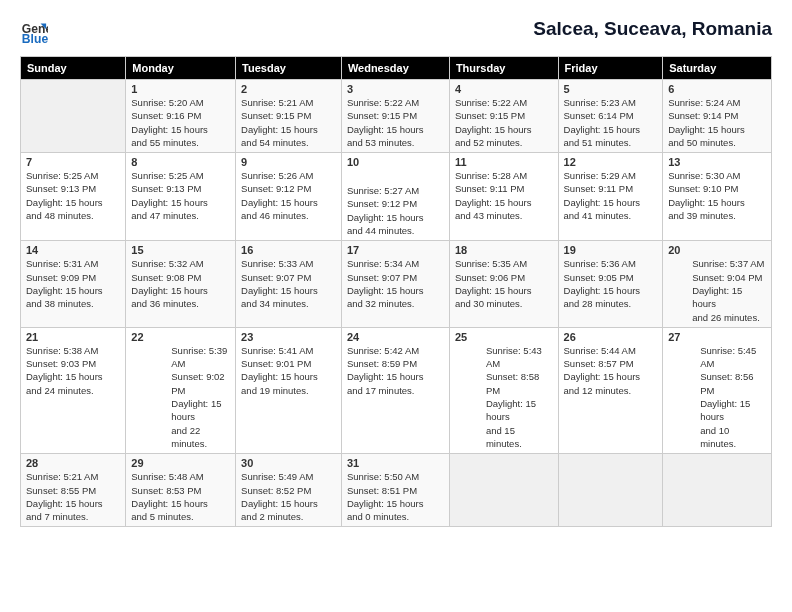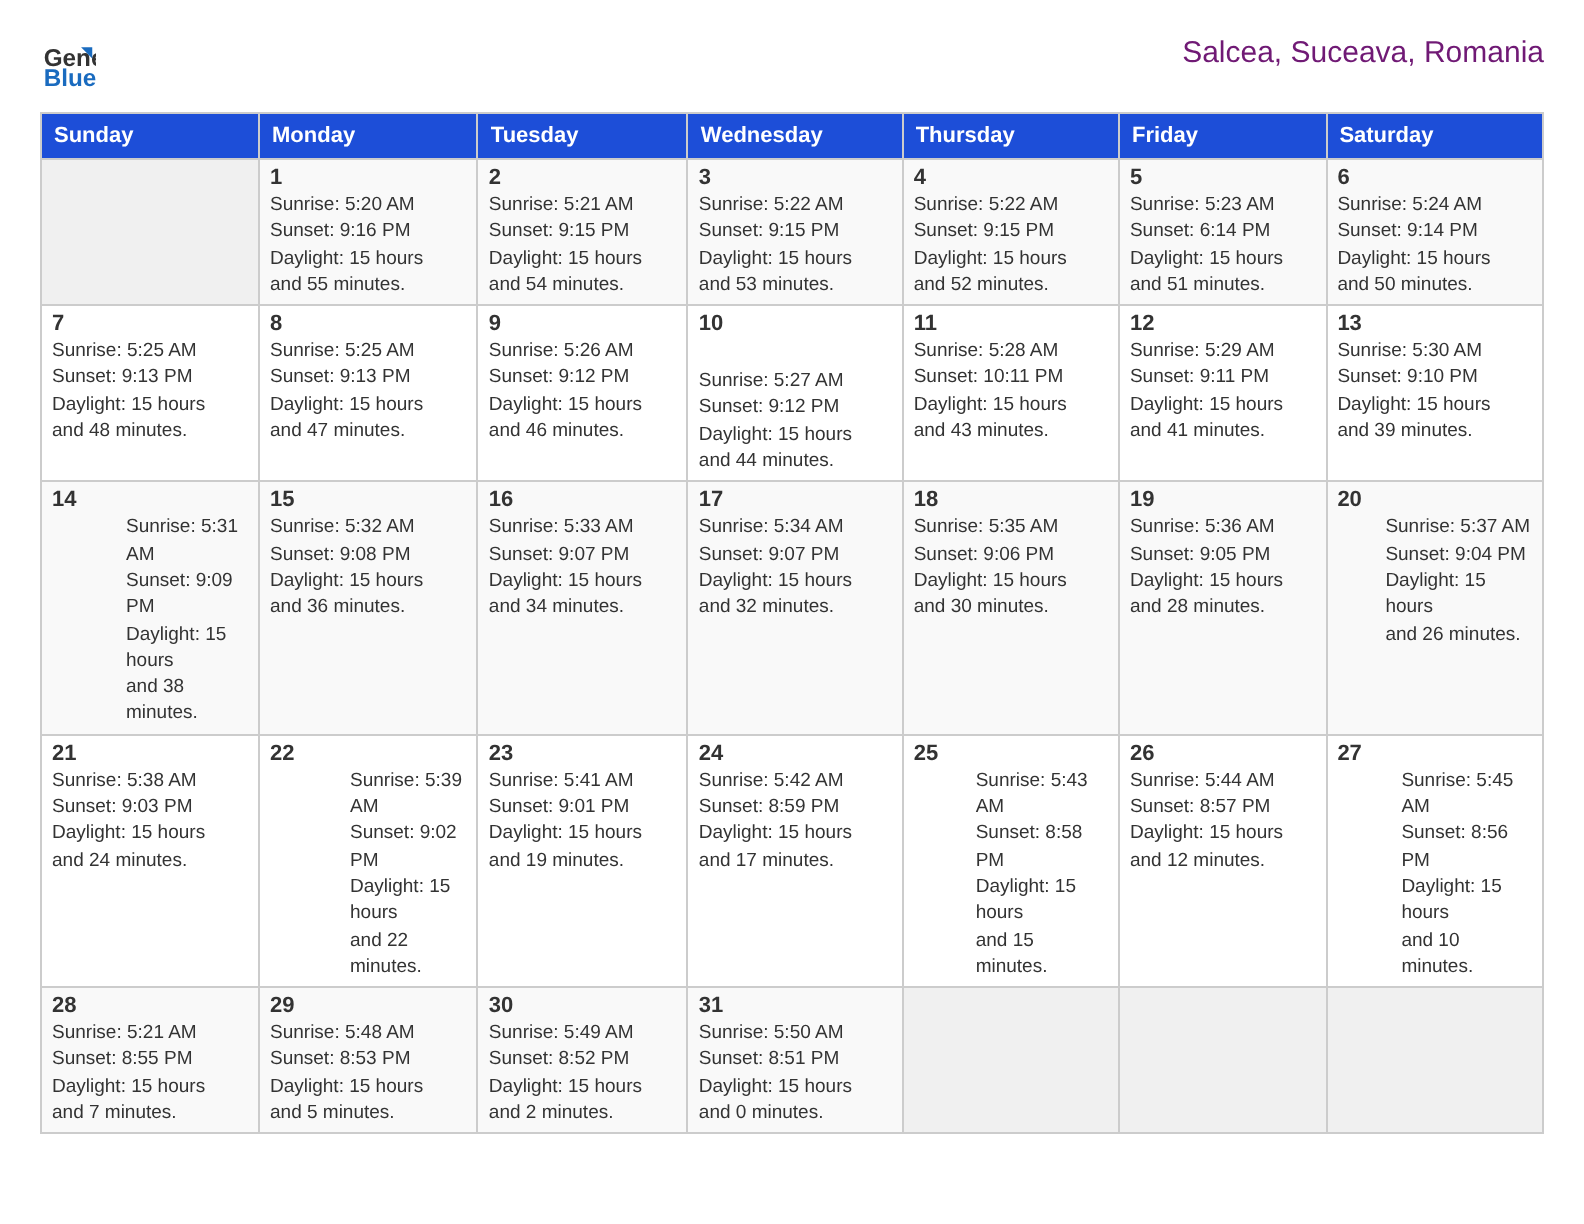--- a/index.html
+++ b/index.html
@@ -34,31 +34,31 @@
     .title-block {
       text-align: right;
     }
     .main-title {
       font-size: 32px;
       font-weight: bold;
       color: #333;
       line-height: 1.1;
     }
     .subtitle {
-      font-size: 15px;
-      color: #701a75;
-      font-weight: normal;
+      font-size: 19px;
+      color: #0f172a;
+      font-weight: bold;
     }
     .calendar {
       width: 100%;
       border-collapse: collapse;
       font-size: 10px;
     }
     .calendar thead tr th {
-      background: #1d4ed8;
+      background: #000000;
       color: #fff;
       font-weight: bold;
       font-size: 11px;
       text-align: left;
       padding: 5px 6px;
       border: 1px solid #ccc;
     }
     .calendar tbody tr td {
       border: 1px solid #ccc;
       vertical-align: top;
@@ -190,21 +190,21 @@
           <td>
             <span class="day-number">10</span>
             <div class="day-info" style="white-space: pre-line; margin-top: 16px;">Sunrise: 5:27 AM
 Sunset: 9:12 PM
 Daylight: 15 hours
 and 44 minutes.</div>
           </td>
           <td>
             <span class="day-number">11</span>
             <div class="day-info" style="white-space: pre-line;">Sunrise: 5:28 AM
-Sunset: 10:11 PM
+Sunset: 9:11 PM
 Daylight: 15 hours
 and 43 minutes.</div>
           </td>
           <td>
             <span class="day-number">12</span>
             <div class="day-info" style="white-space: pre-line;">Sunrise: 5:29 AM
 Sunset: 9:11 PM
 Daylight: 15 hours
 and 41 minutes.</div>
           </td>
@@ -212,21 +212,21 @@
             <span class="day-number">13</span>
             <div class="day-info" style="white-space: pre-line;">Sunrise: 5:30 AM
 Sunset: 9:10 PM
 Daylight: 15 hours
 and 39 minutes.</div>
           </td>
         </tr>
         <tr>
           <td>
             <span class="day-number">14</span>
-            <div class="day-info" style="white-space: pre-line; margin-left: 37px;">Sunrise: 5:31 AM
+            <div class="day-info" style="white-space: pre-line;">Sunrise: 5:31 AM
 Sunset: 9:09 PM
 Daylight: 15 hours
 and 38 minutes.</div>
           </td>
           <td>
             <span class="day-number">15</span>
             <div class="day-info" style="white-space: pre-line;">Sunrise: 5:32 AM
 Sunset: 9:08 PM
 Daylight: 15 hours
 and 36 minutes.</div>

